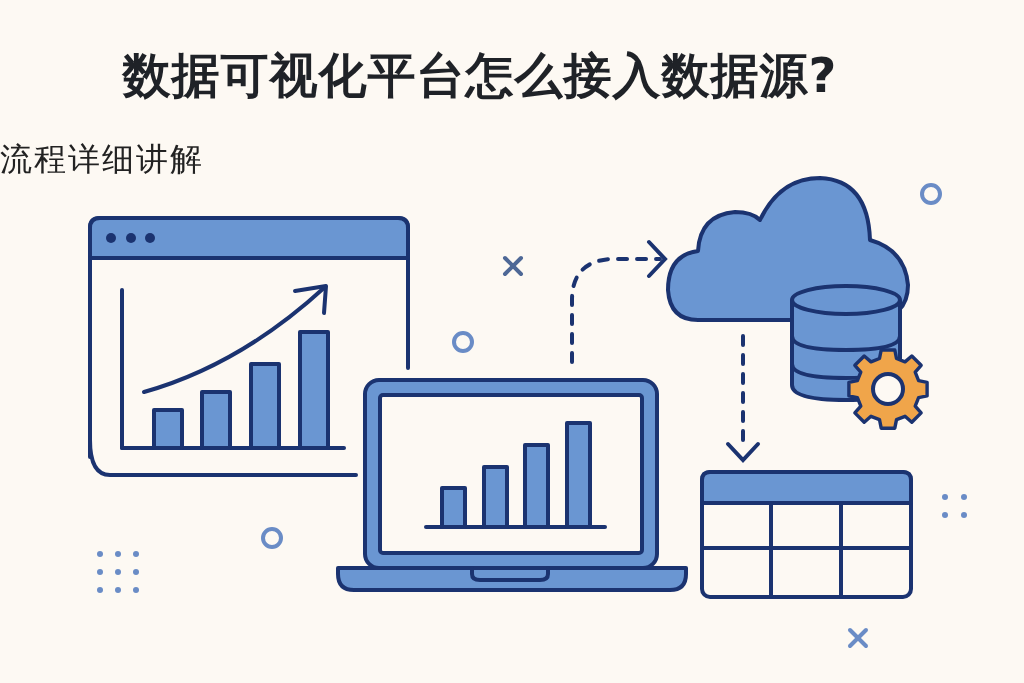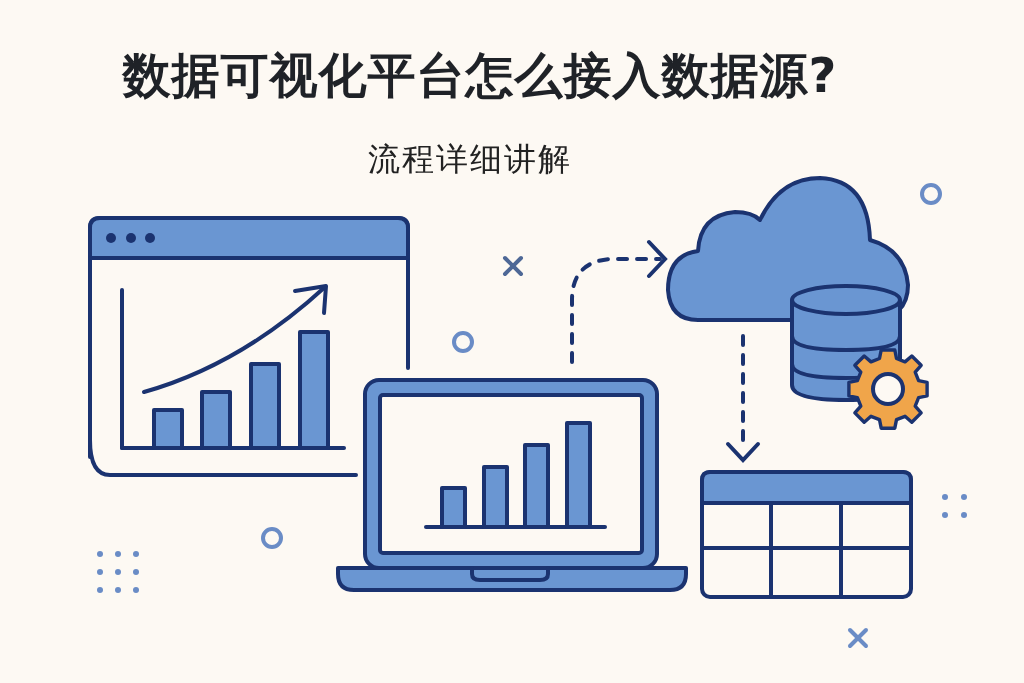--- a/index.html
+++ b/index.html
@@ -1,18 +1,18 @@
 <!DOCTYPE html>
 <html><head>
 <meta charset="utf-8">
 <style>
   html,body{margin:0;padding:0;}
   body{width:1024px;height:683px;background:#fdf9f3;position:relative;overflow:hidden;font-family:"DejaVu Sans",sans-serif;}
   .title{position:absolute;left:0;top:44px;width:960px;text-align:center;font-size:48px;font-weight:bold;color:#1f2227;letter-spacing:1px;}
-  .subtitle{position:absolute;left:0;top:138px;width:940px;text-align:center;font-size:32px;color:#222;letter-spacing:2px;}
+  .subtitle{position:absolute;left:0;top:138px;width:940px;text-align:left;font-size:32px;color:#222;letter-spacing:2px;}
   svg.art{position:absolute;left:0;top:0;}
 </style>
 </head>
 <body>
 
 <div class="title">数据可视化平台怎么接入数据源?</div>
 <div class="subtitle">流程详细讲解</div>
 
 <svg class="art" width="1024" height="683" viewBox="0 0 1024 683" xmlns="http://www.w3.org/2000/svg">
 

